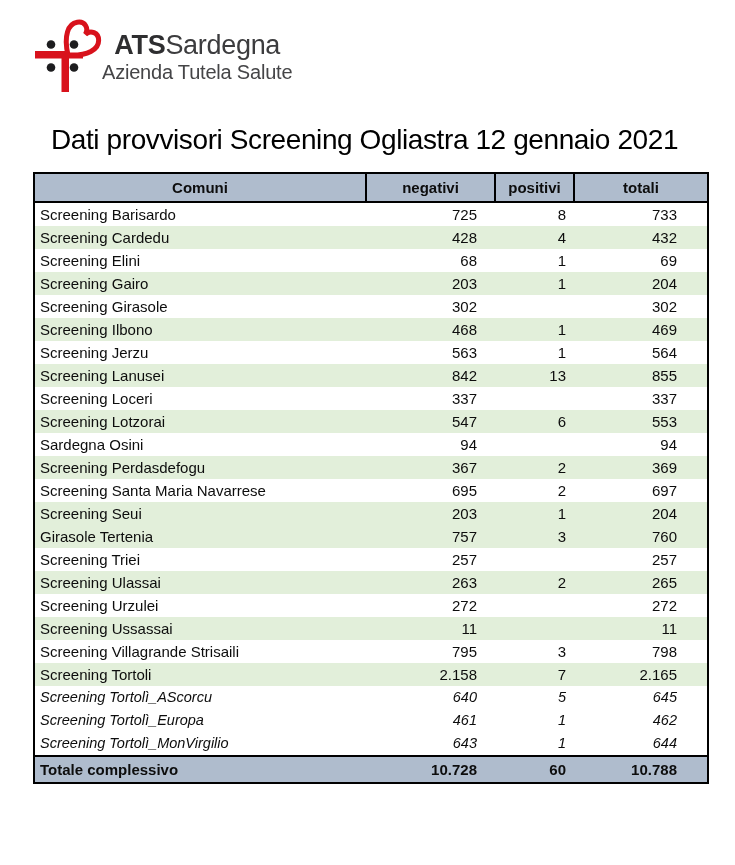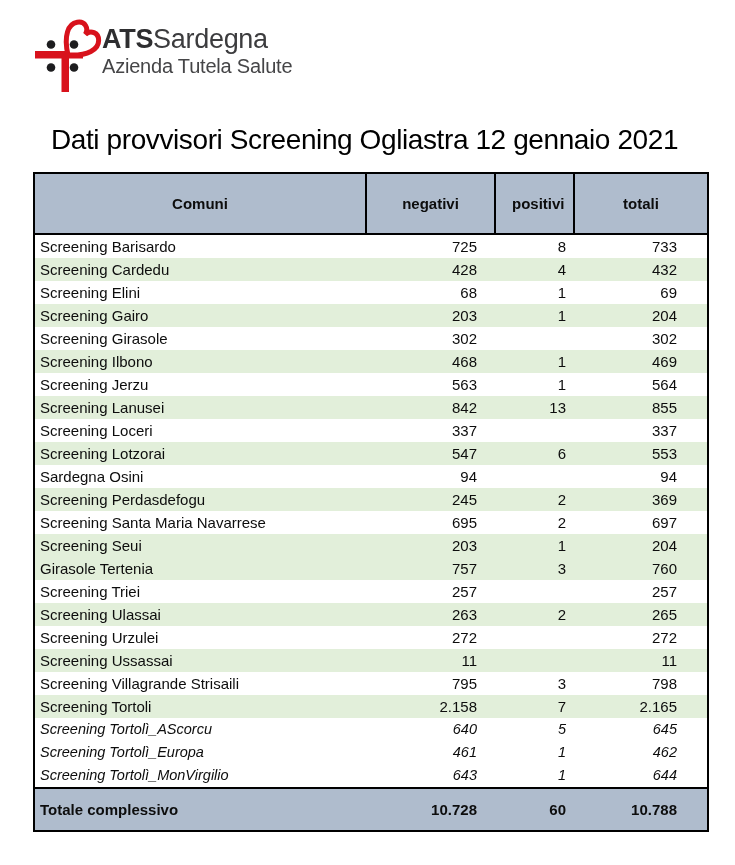--- a/index.html
+++ b/index.html
@@ -7,21 +7,21 @@
     width:735px;height:865px;position:relative;
     font-family:"Liberation Sans",sans-serif;color:#111;
     overflow:hidden;
   }
   
   .brand{position:absolute;left:30px;top:8px;width:400px;height:95px;}
   .logo{position:absolute;left:0;top:0;width:80px;height:90px;}
   .logo-red{fill:var(--logo-red,#d8121c);}
   .logo-heart{fill:#ffffff;stroke:var(--logo-red,#d8121c);stroke-width:5;}
   .logo-dot{fill:#1d1d1f;}
-  .brand-text{position:absolute;left:72px;top:16px;white-space:nowrap;}
+  .brand-text{position:absolute;left:72px;top:22px;white-space:nowrap;text-align:center;}
   .brand-line1{font-size:27px;color:#3c3c3e;letter-spacing:-0.3px;}
   .brand-line1 .b{font-weight:bold;color:#2e2e30;}
   .brand-line2{font-size:20px;color:#454547;margin-top:0;letter-spacing:-0.2px;}
   
   .title{
     position:absolute;left:35px;top:108px;margin:16px;
     font-size:28px;font-weight:normal;color:#000;letter-spacing:-0.4px;
     white-space:nowrap;
   }
   
@@ -29,35 +29,35 @@
     position:absolute;left:33px;top:172px;width:674px;
     border-collapse:collapse;table-layout:fixed;
     border:2px solid #000;
     font-size:15px;color:#0d0d0d;
   }
   col.c0{width:332px;} col.c1{width:129px;} col.c2{width:79px;} col.c3{width:134px;}
   thead th{
     background:var(--header-bg,#afbccd);
     border:2px solid #000;
     font-size:15px;font-weight:bold;text-align:center;
-    height:27px;padding:16px;
+    height:27px;padding:0;
   }
   tbody td{height:23px;padding:0;line-height:23px;white-space:nowrap;overflow:hidden;}
   td.c0{padding-left:5px;text-align:left;}
   td.num{text-align:right;}
   td.n1{padding-right:18px;}
   td.n2{padding-right:8px;}
   td.n3{padding-right:30px;}
   tr.green td{background:var(--row-green,#e2efda);}
   tr.white td{background:var(--row-white,#ffffff);}
   tr.sub td{background:var(--row-white,#ffffff);font-style:italic;font-size:14.5px;}
   tfoot td{
     background:var(--total-bg,#afbccd);
     border-top:2px solid #000;
-    font-weight:bold;height:25px;line-height:25px;padding:8px;white-space:nowrap;
+    font-weight:bold;height:25px;line-height:25px;padding:0;white-space:nowrap;
   }
 </style>
 </head>
 <body>
 
 <div class="brand">
   <svg class="logo" viewBox="0 0 80 90" aria-hidden="true">
     <rect class="logo-red" x="5" y="43" width="48" height="7.5"></rect>
     <rect class="logo-red" x="31.5" y="44" width="7.5" height="40"></rect>
     <path class="logo-heart" d="M52,50 C36,38 32,26 38,19 C43,13 51,16 52,23 C53,16 61,13 66,19 C72,26 68,38 52,50 Z" transform="translate(-14,-3) rotate(40,52,50)"></path>
@@ -151,21 +151,21 @@
         <td class="num n3">553</td>
       </tr>
       <tr class="white">
         <td class="c0">Sardegna Osini</td>
         <td class="num n1">94</td>
         <td class="num n2"></td>
         <td class="num n3">94</td>
       </tr>
       <tr class="green">
         <td class="c0">Screening Perdasdefogu</td>
-        <td class="num n1">245</td>
+        <td class="num n1">367</td>
         <td class="num n2">2</td>
         <td class="num n3">369</td>
       </tr>
       <tr class="white">
         <td class="c0">Screening Santa Maria Navarrese</td>
         <td class="num n1">695</td>
         <td class="num n2">2</td>
         <td class="num n3">697</td>
       </tr>
       <tr class="green">

